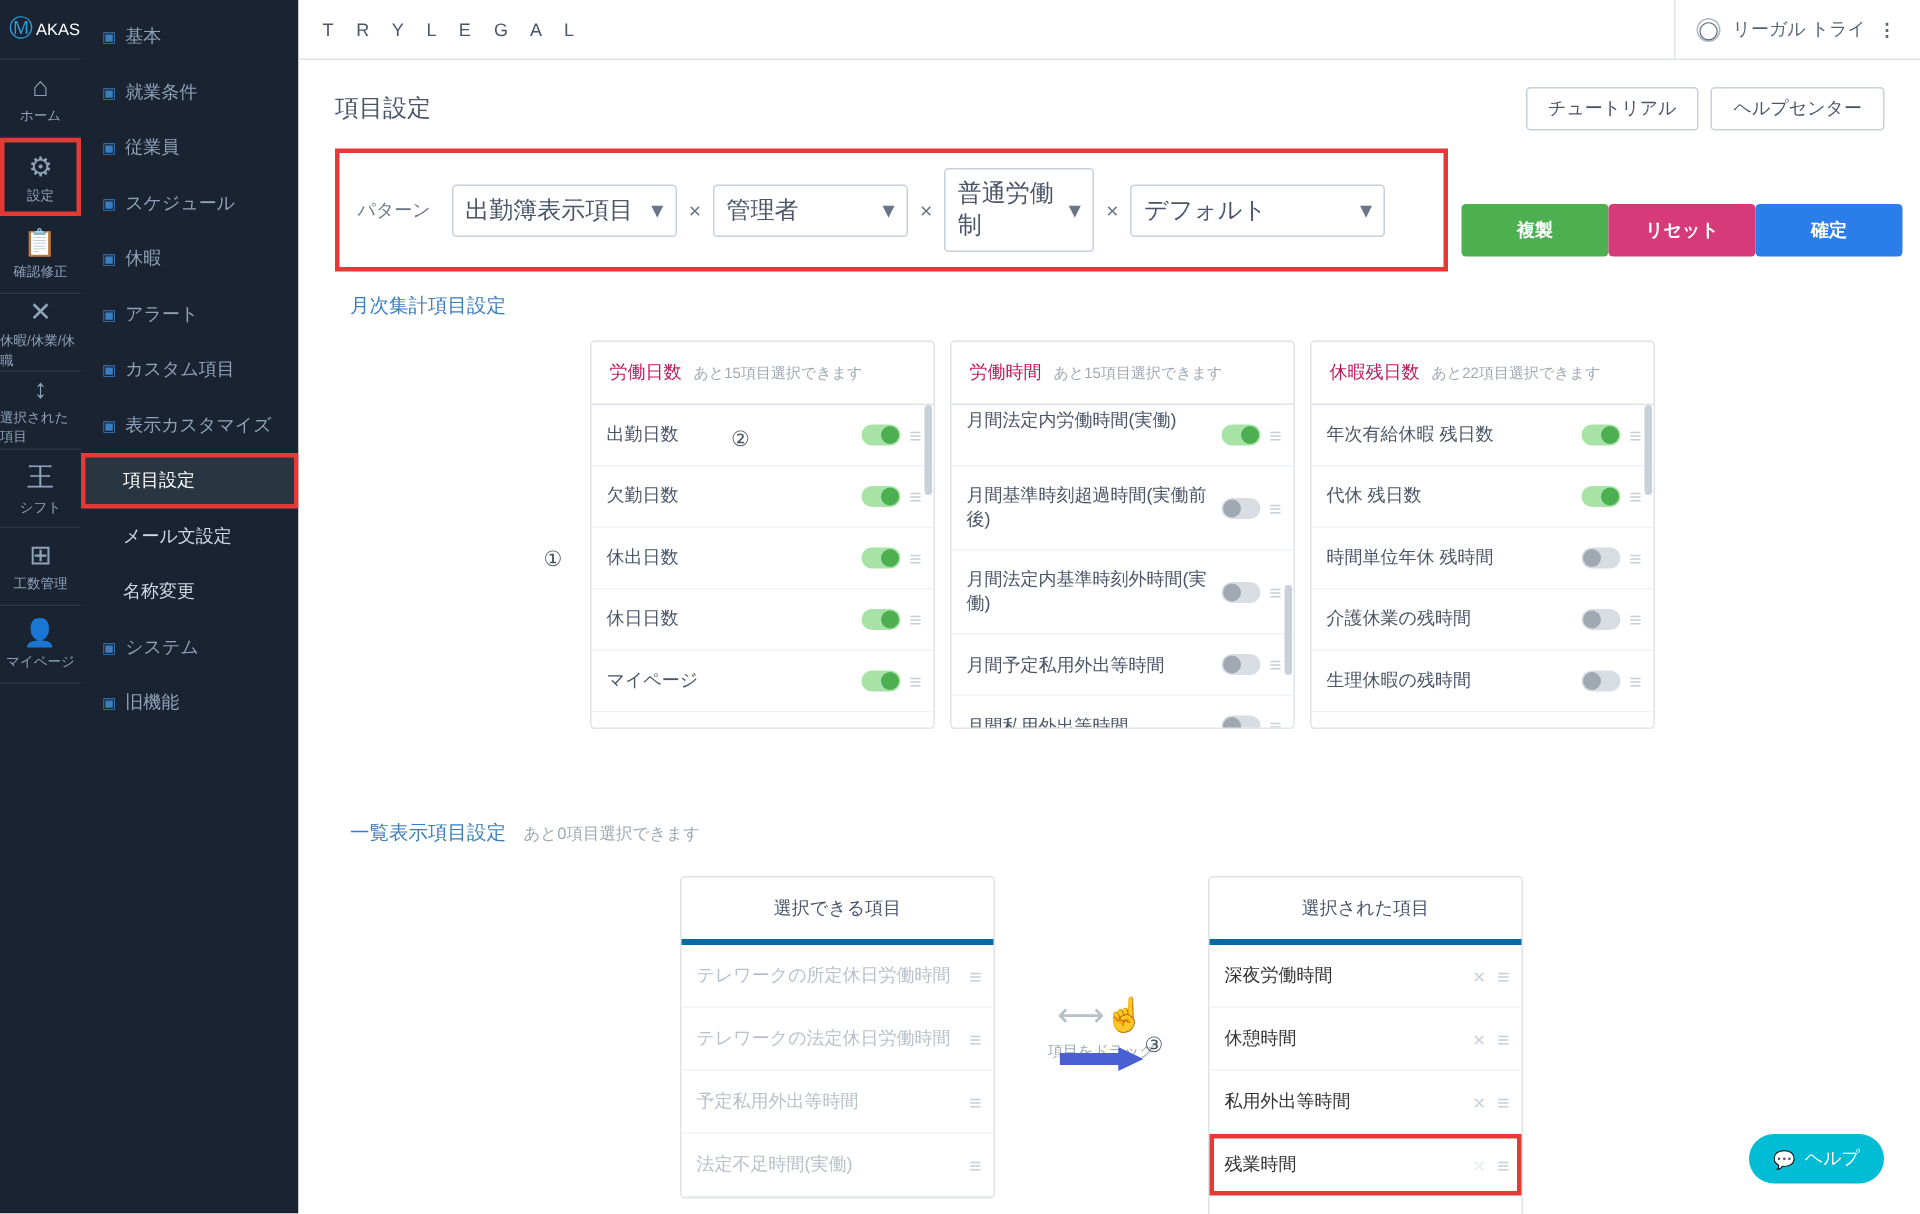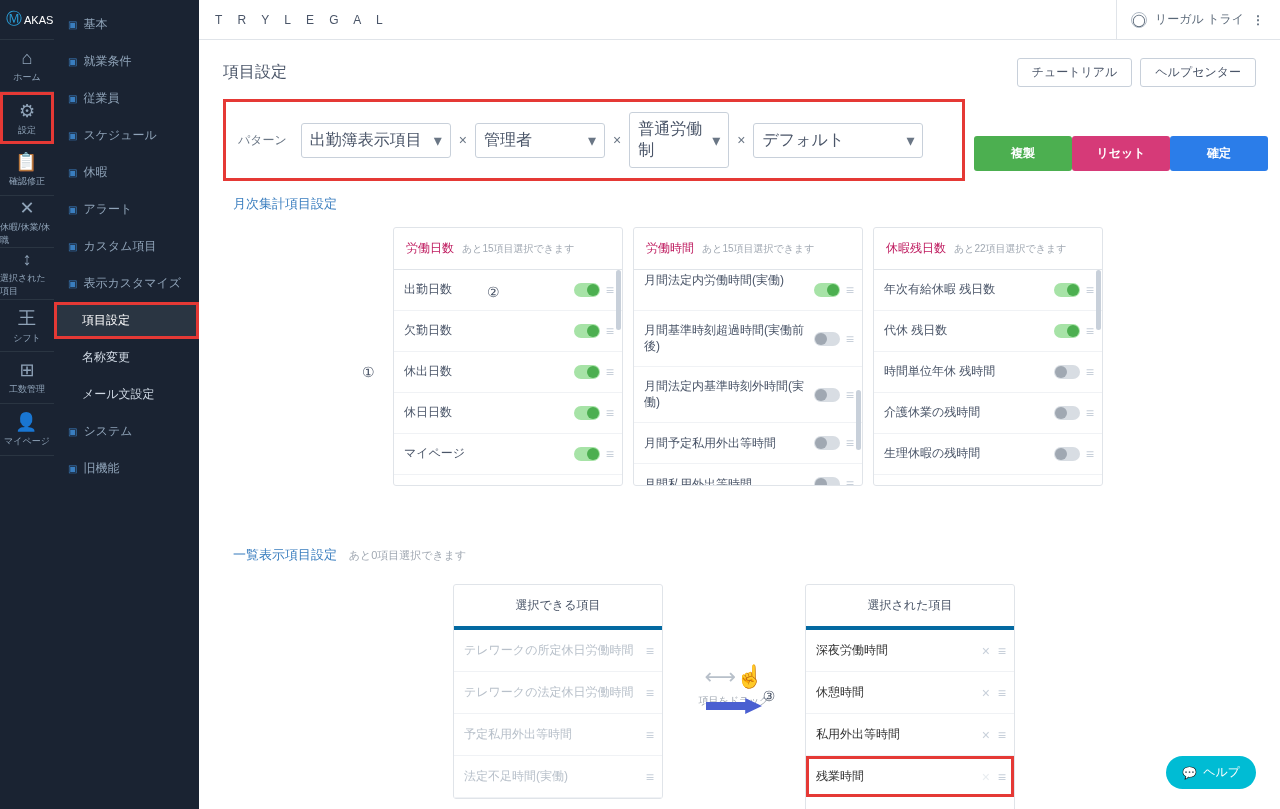--- a/index.html
+++ b/index.html
@@ -155,22 +155,22 @@
       </div>
     <div class="sb-item">
         <span class="plus">▣</span>
         <span>カスタム項目</span>
       </div>
     <div class="sb-item">
         <span class="plus">▣</span>
         <span>表示カスタマイズ</span>
       </div>
     <div class="sb-sub active"><span>項目設定</span></div>
+    <div class="sb-sub"><span>メール文設定</span></div>
     <div class="sb-sub"><span>名称変更</span></div>
-    <div class="sb-sub"><span>メール文設定</span></div>
     <div class="sb-item">
         <span class="plus">▣</span>
         <span>システム</span>
       </div>
     <div class="sb-item">
         <span class="plus">▣</span>
         <span>旧機能</span>
       </div>
   </div>
 

